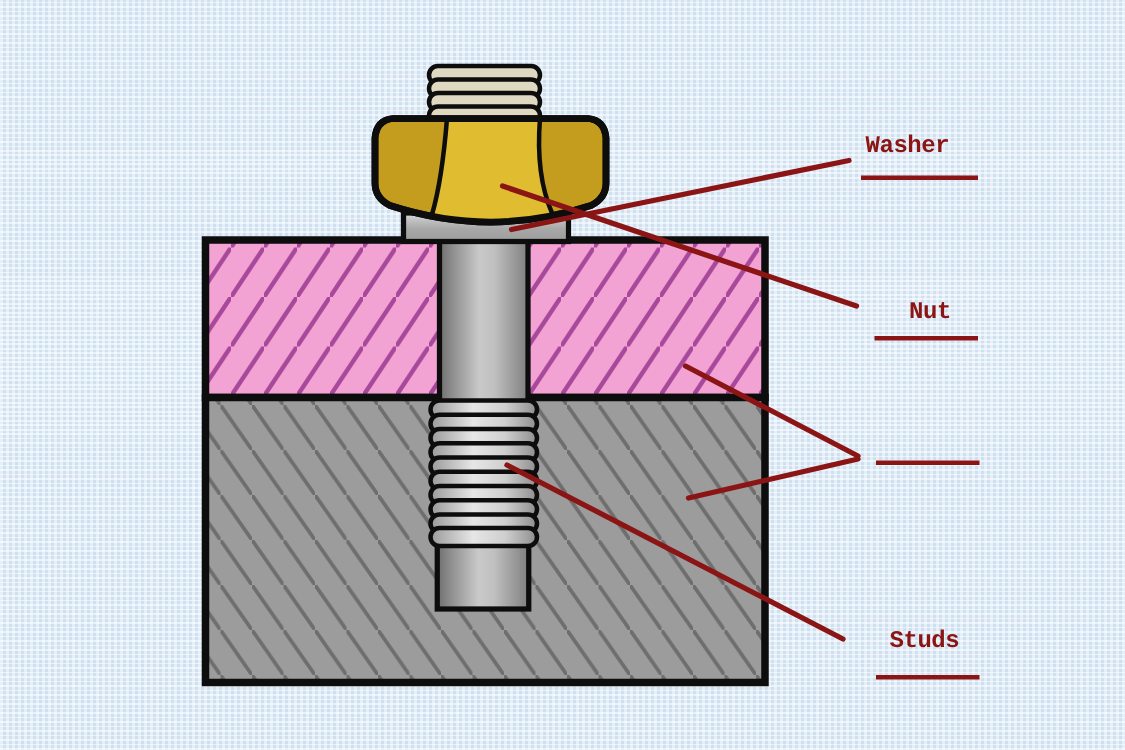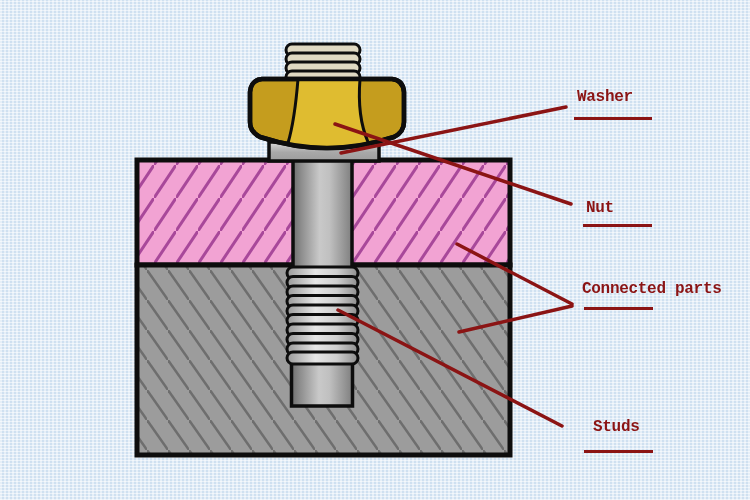--- a/index.html
+++ b/index.html
@@ -116,21 +116,20 @@
       <line x1="335" y1="124" x2="571" y2="204"></line>
       <line x1="457" y1="244" x2="572" y2="304"></line>
       <line x1="459" y1="332" x2="572" y2="306"></line>
       <line x1="338" y1="310" x2="562" y2="426"></line>
     </g>
   </svg>
 
   <div class="label" style="left:577px;top:88px">Washer</div>
   <div class="underline" style="left:574px;top:117px;width:78px"></div>
 
-  <div class="label" style="left:586px;top:199px">Nut</div>
+  <div class="label" style="left:606px;top:199px">Nut</div>
   <div class="underline" style="left:583px;top:224px;width:69px"></div>
 
-  <div class="label" style="left:582px;top:280px">Connected parts</div>
   <div class="underline" style="left:584px;top:307px;width:69px"></div>
 
   <div class="label" style="left:593px;top:418px">Studs</div>
   <div class="underline" style="left:584px;top:450px;width:69px"></div>
 </div>
 
 </body></html>

